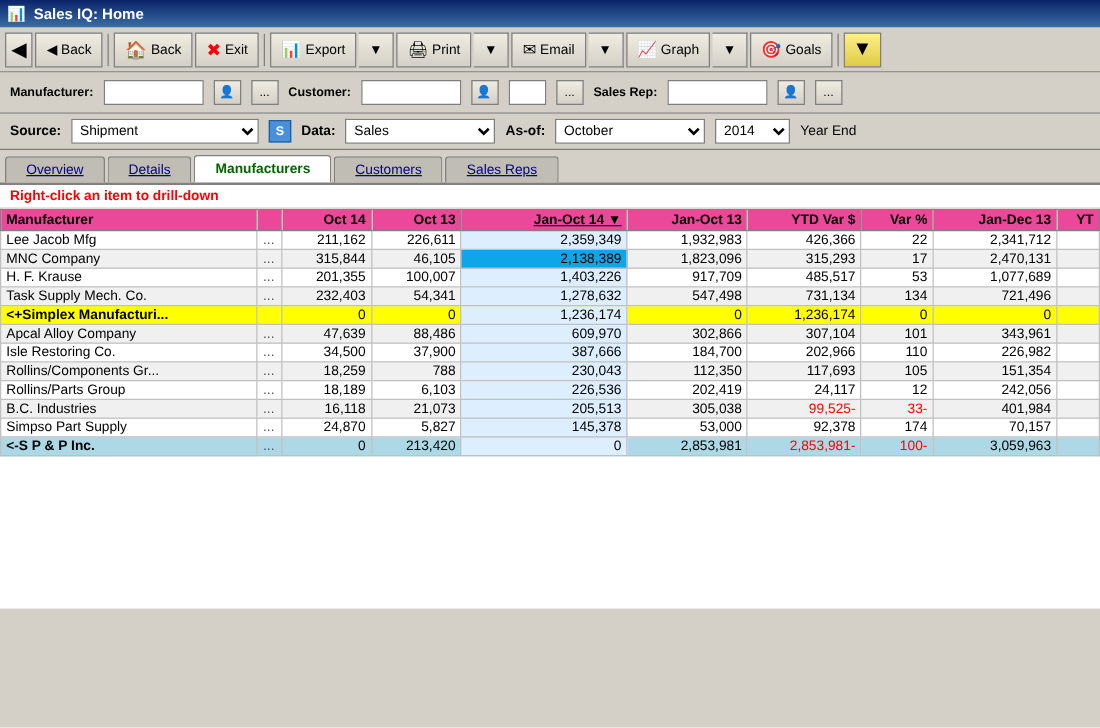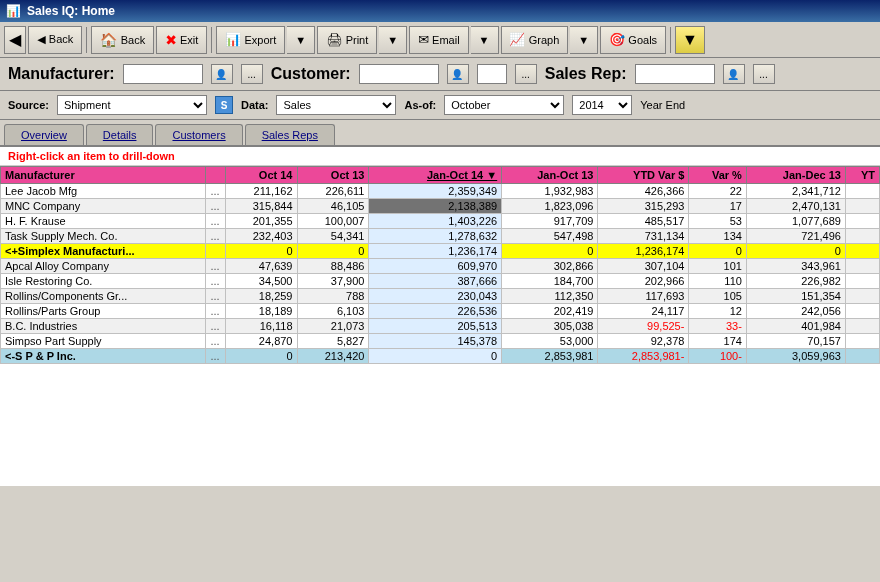--- a/index.html
+++ b/index.html
@@ -45,21 +45,21 @@
     
     .filter-area {
       background: #d4d0c8;
       padding: 6px 8px;
       display: flex;
       align-items: center;
       gap: 8px;
       flex-wrap: wrap;
       border-bottom: 1px solid #808080;
     }
-    .filter-label { font-size: 16px; font-weight: bold; }
+    .filter-label { font-size: 10px; font-weight: bold; }
     .filter-input {
       border: 1px solid #7f7f7f;
       background: white;
       height: 20px;
       padding: 1px 3px;
       font-size: 11px;
     }
     .filter-input-wide { width: 80px; }
     .filter-btn {
       background: linear-gradient(to bottom, #f0ece0, #d4d0c8);
@@ -263,20 +263,21 @@
   <select class="source-select source-select-sm">
     <option>2012</option><option>2013</option><option selected="">2014</option><option>2015</option>
   </select>
 
   <span class="year-end-label">Year End</span>
 </div>
 
 <div class="tabs-container">
   <div class="tab">Overview</div>
   <div class="tab">Details</div>
+  <div class="tab active">Manufacturers</div>
   <div class="tab">Customers</div>
   <div class="tab">Sales Reps</div>
 </div>
 
 <div class="hint-bar">Right-click an item to drill-down</div>
 
 <div class="data-table-wrapper">
   <table class="data-table">
     <thead>
       <tr>
@@ -303,21 +304,21 @@
     <td style="">426,366</td>
     <td style="">22</td>
     <td>2,341,712</td>
     <td></td>
   </tr>
         <tr>
     <td style="">MNC Company</td>
     <td style="color:#555;">...</td>
     <td>315,844</td>
     <td>46,105</td>
-    <td style="background:#737373;">2,138,389</td>
+    <td style="background:#0ea5e9;">2,138,389</td>
     <td>1,823,096</td>
     <td style="">315,293</td>
     <td style="">17</td>
     <td>2,470,131</td>
     <td></td>
   </tr>
         <tr>
     <td style="">H. F. Krause</td>
     <td style="color:#555;">...</td>
     <td>201,355</td>

